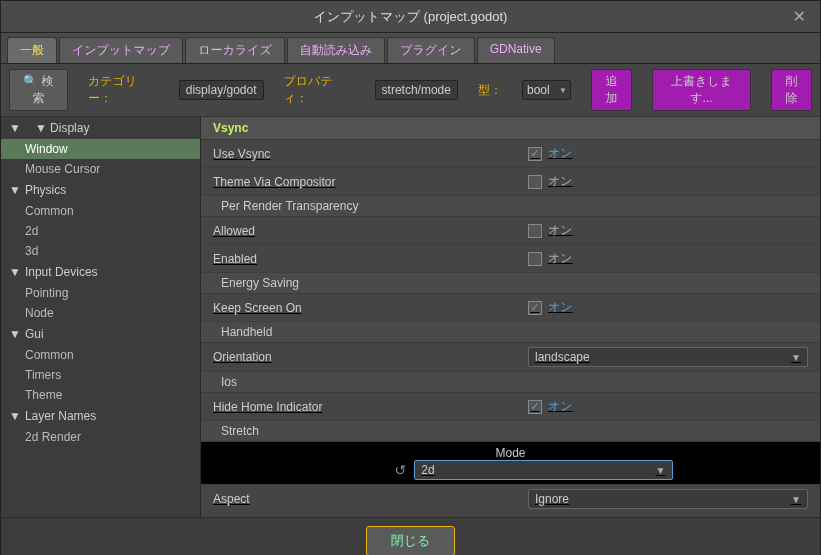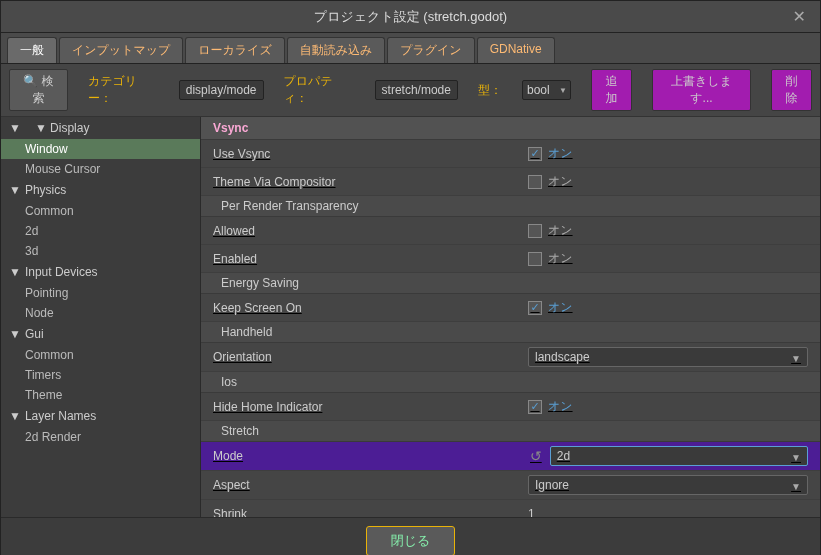--- a/index.html
+++ b/index.html
@@ -39,31 +39,31 @@
     }
     .tabs {
       display: flex;
       background: #4a4a4a;
       padding: 4px 6px 0;
       border-bottom: 1px solid #222;
       gap: 2px;
     }
     .tab {
       background: #5a5a5a;
-      color: #fdba74;
+      color: #f0abfc;
       border: 1px solid #333;
       border-bottom: none;
       padding: 4px 12px;
       cursor: pointer;
       font-size: 12px;
       border-radius: 3px 3px 0 0;
     }
     .tab.active {
       background: #6a6a6a;
-      color: #ffffff;
+      color: #fde047;
     }
     .toolbar {
       display: flex;
       align-items: center;
       padding: 5px 8px;
       background: #454545;
       border-bottom: 1px solid #333;
       gap: 20px;
     }
     .search-btn {
@@ -154,35 +154,35 @@
     .main-content {
       flex: 1;
       background: #454545;
       overflow-y: auto;
     }
     .main-content::-webkit-scrollbar { width: 8px; }
     .main-content::-webkit-scrollbar-track { background: #3a3a3a; }
     .main-content::-webkit-scrollbar-thumb { background: #666; }
     .section-header {
       background: #525252;
-      color: #f9a8d4;
+      color: #bef264;
       padding: 4px 12px;
       font-size: 12px;
       font-weight: bold;
       border-bottom: 1px solid #3a3a3a;
     }
     .prop-row {
       display: flex;
       align-items: center;
       padding: 4px 12px;
       border-bottom: 1px solid #3e3e3e;
       min-height: 28px;
       text-decoration: underline;
     }
-    .prop-row.highlighted { background: #4c1d95; }
+    .prop-row.highlighted { background: #000000; flex-direction: column; }
     .prop-name {
       flex: 1;
       color: #ccc;
       font-size: 12px;
     }
     .prop-value {
       display: flex;
       align-items: center;
       gap: 6px;
       min-width: 280px;
@@ -211,21 +211,21 @@
     .off-label { color: #aaa; font-size: 12px; }
     .dropdown-value {
       flex: 1;
       background: #3a3a3a;
       border: 1px solid #666;
       color: #ccc;
       padding: 2px 6px;
       font-size: 12px;
       border-radius: 2px;
       display: flex;
-      align-items: flex-end;
+      align-items: center;
       justify-content: space-between;
       cursor: pointer;
       min-width: 180px;
     }
     .dropdown-value.active-border {
       border-color: #5a9fd4;
     }
     .dropdown-arrow { font-size: 10px; color: #aaa; }
     .reset-btn {
       background: none;
@@ -265,39 +265,39 @@
       border-bottom: 1px solid #3a3a3a;
     }
   </style>
 </head>
 <body>
 
 <div class="window">
 
   <div class="titlebar">
     <span style="flex:1"></span>
-    <span class="titlebar-title">プロジェクト設定 (stretch.godot)</span>
+    <span class="titlebar-title">インプットマップ (project.godot)</span>
     <div style="flex:1; display:flex; justify-content:flex-end;">
       <button class="close-btn">✕</button>
     </div>
   </div>
 
   <div class="tabs">
     <div class="tab active">一般</div>
     <div class="tab">インプットマップ</div>
     <div class="tab">ローカライズ</div>
     <div class="tab">自動読み込み</div>
     <div class="tab">プラグイン</div>
     <div class="tab">GDNative</div>
   </div>
 
   <div class="toolbar">
     <button class="search-btn">🔍 検索</button>
     <span class="toolbar-label">カテゴリー：</span>
-    <span class="toolbar-value">display/mode</span>
+    <span class="toolbar-value">display/godot</span>
     <span class="toolbar-label">プロパティ：</span>
     <span class="toolbar-value">stretch/mode</span>
     <span class="toolbar-label">型：</span>
     <div class="type-wrapper">
       <select class="select-type">
         <option>bool</option>
       </select>
     </div>
     <button class="toolbar-btn">追加</button>
     <button class="toolbar-btn">上書きします...</button>

